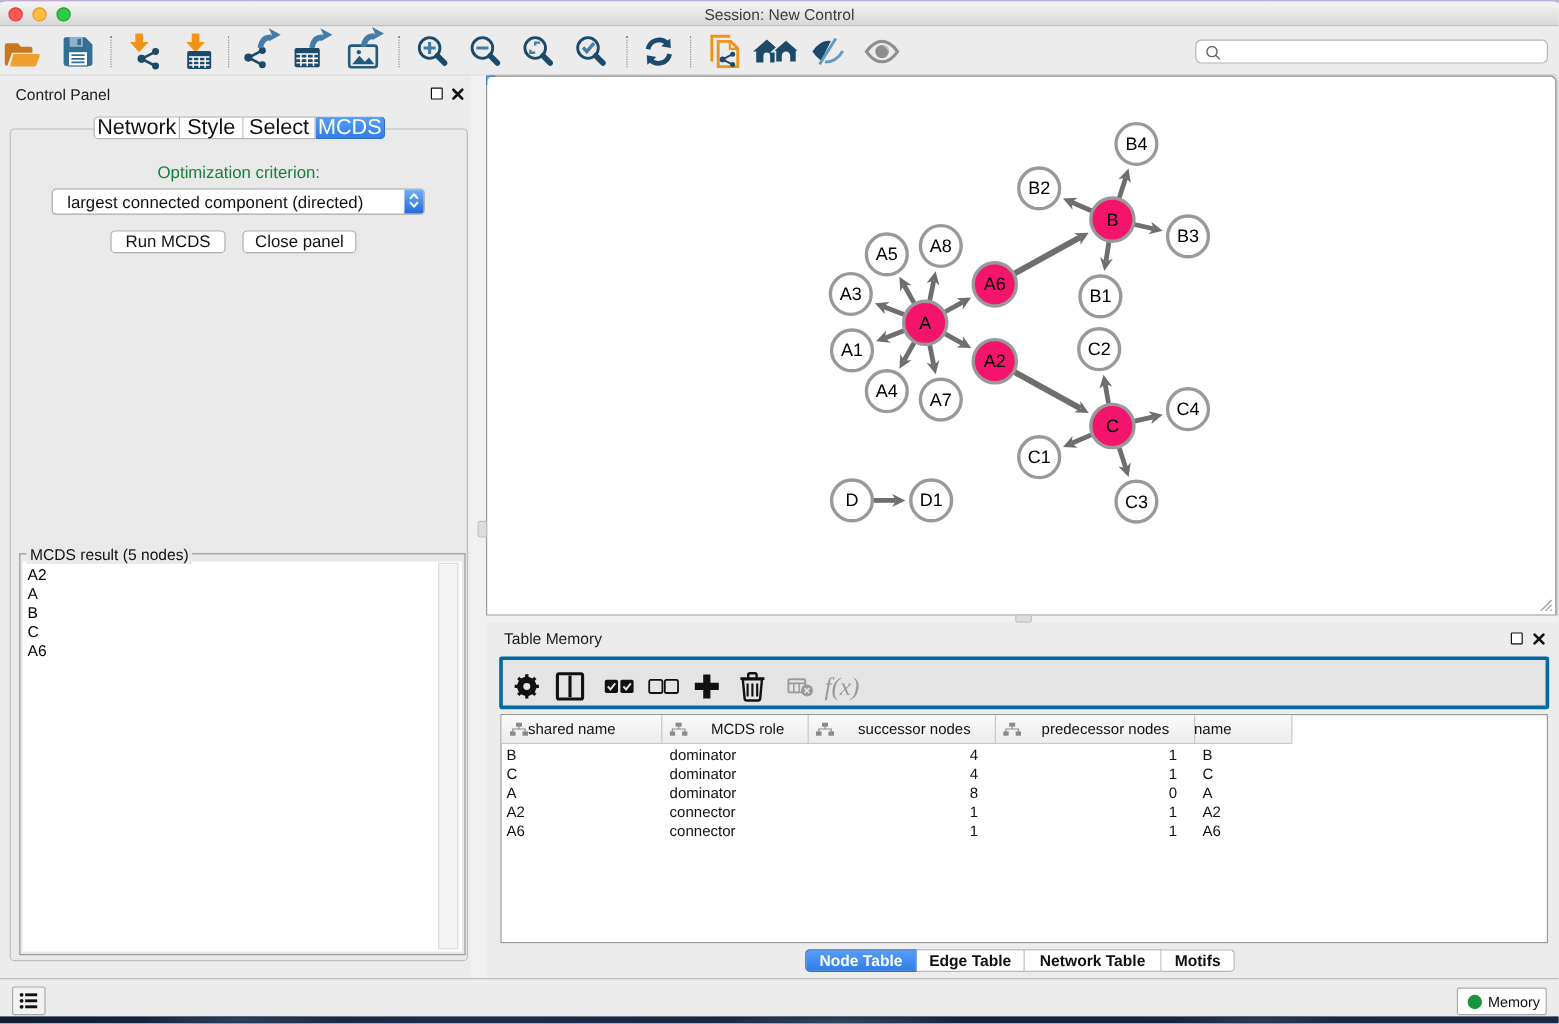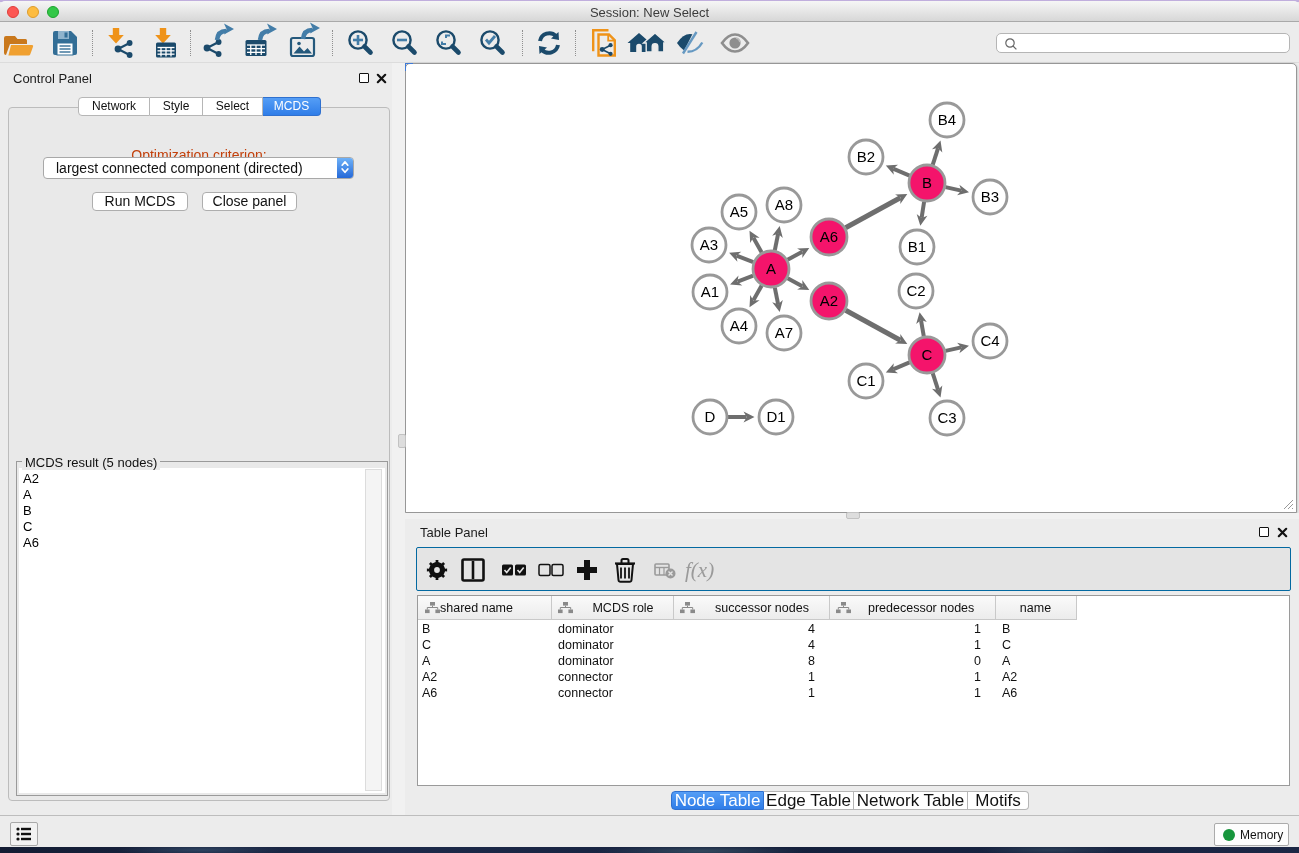--- a/index.html
+++ b/index.html
@@ -14,21 +14,21 @@
   .tl { border-radius:50%; width:12px; height:12px; top:5px; }
   #title-text { width:100%; text-align:center; top:4px; font-size:13px; color:#3c3c3c; }
   
   #toolbar { left:0; top:22px; width:1299px; height:41px; background:#ececec; border-bottom:1px solid #dcdcdc; }
   .sep { top:8px; height:26px; width:0; border-left:1px dotted #8f8f8f; }
   
   #cp-title { left:13px; top:71px; font-size:13px; color:#1c1c1c; }
   .panefloat { width:10px; height:10px; border:1.6px solid #111; border-radius:1px; background:#fff; }
   #cp-panel { left:8px; top:107px; width:382px; height:694px; background:#e9e9e9;
      border:1px solid #bcbcbc; border-radius:4px; }
-  .tabs { display:flex; height:19px; font-size:12px; }
+  .tabs { display:flex; height:19px; font-size:18px; }
   .tab { background:#fff; border:1px solid #b6b6b6; border-left:none; color:#111;
      text-align:center; line-height:17px; }
   .tab.first { border-left:1px solid #b6b6b6; border-radius:4px 0 0 4px; }
   .tab.last { border-radius:0 4px 4px 0; }
   .tab.sel { background:linear-gradient(#559ef6,#2f7de8); color:#fff; border-color:#2f70cf; }
   
   #dd { left:43px; top:157px; width:311px; height:22px; background:#fff;
      border:1px solid #a8a8a8; border-radius:4px; font-size:14px; color:#111; }
   #dd-btn { right:0px; top:0px; width:16px; height:20px; border-radius:0 3px 3px 0;
      background:linear-gradient(#6eb1f8,#2569d8); }
@@ -42,21 +42,21 @@
      border:1px solid #dcdcdc; }
   
   #netwin { left:405px; top:63px; width:892px; height:450px; background:#fff;
      border:1px solid #979797; border-radius:5px 5px 0 0; box-shadow:0 1px 3px rgba(0,0,0,0.25); }
   #net-titlebar { left:0; top:0; width:890px; height:22px;
      background:linear-gradient(#f7f7f7,#d8d8d8); border-bottom:1px solid #aaa;
      border-radius:5px 5px 0 0; }
   
   #tp-title { left:420px; top:525px; font-size:13px; color:#1c1c1c; }
   #tp-toolbar { left:416px; top:547px; width:875px; height:44px; background:#e4e4e4;
-     border:1px solid #0369a1; border-radius:2px; }
+     border:3px solid #0369a1; border-radius:2px; }
   #ttable { left:417px; top:595px; width:873px; height:191px; background:#fff;
      border:1px solid #9a9a9a; font-size:12.5px; color:#111; }
   .th-bg { left:0; top:0; height:24px; background:linear-gradient(#fafafa,#ececec);
      border-bottom:1px solid #c9c9c9; }
   .colsep { top:0; height:24px; width:0; border-left:1px solid #c9c9c9; }
   
   
   #statusbar { left:0; top:815px; width:1299px; height:32px; background:#ececec;
      border-top:1px solid #bdbdbd; }
   #memorybtn { left:1214px; top:823px; width:75px; height:23px; background:#fdfdfd;
@@ -66,21 +66,21 @@
   #navy { left:0; top:847px; width:1299px; height:6px;
      background:radial-gradient(ellipse 120px 8px at 200px 3px, #2e4360 0%, transparent 70%), radial-gradient(ellipse 150px 8px at 700px 4px, #33495e 0%, transparent 70%), radial-gradient(ellipse 100px 8px at 1050px 3px, #2a3d55 0%, transparent 70%), linear-gradient(90deg,#131c33,#1d2a4a 30%,#15203c 60%,#1b2745); }
 </style>
 </head>
 <body>
 <div class="abs" id="topstrip"></div>
 <div class="abs" id="titlebar">
   <div class="abs tl" style="left:7px;background:#fc5753;border:0.5px solid #df3e3a;"></div>
   <div class="abs tl" style="left:27px;background:#fdbc40;border:0.5px solid #de9c2b;"></div>
   <div class="abs tl" style="left:47px;background:#33c748;border:0.5px solid #1da32e;"></div>
-  <div class="abs" id="title-text">Session: New Select</div>
+  <div class="abs" id="title-text">Session: New Control</div>
 </div>
 <div class="abs" id="toolbar">
   <div class="abs sep" style="left:92px"></div>
   <div class="abs sep" style="left:190px"></div>
   <div class="abs sep" style="left:332px"></div>
   <div class="abs sep" style="left:522px"></div>
   <div class="abs sep" style="left:575px"></div>
   <svg class="abs" style="left:0;top:0" width="1299" height="41" viewBox="0 0 1299 41">
 <path d="M8,14 h7 l2.5,3 h8 a1.5,1.5 0 0 1 1.5,1.5 v3.5 h-17 l-4,11 a2,2 0 0 1 -2-2 v-15 a2,2 0 0 1 2-2 z" fill="#c9781c"></path>
       <path d="M11,23 h21 a1.2,1.2 0 0 1 1.1,1.6 l-2.8,7.6 a2,2 0 0 1 -1.9,1.3 h-20 z" fill="#f0a030"></path>
@@ -181,21 +181,21 @@
 <svg class="abs" style="left:376px;top:73px" width="11" height="11" viewBox="0 0 11 11">
     <path d="M1.8 1.8 L9.2 9.2 M9.2 1.8 L1.8 9.2" stroke="#111" stroke-width="2.2" stroke-linecap="round"></path>
   </svg>
 <div class="abs" id="cp-panel"></div>
 <div class="abs tabs" style="left:78px;top:97px;">
   <div class="tab first" style="width:72px">Network</div>
   <div class="tab" style="width:53px">Style</div>
   <div class="tab" style="width:60px">Select</div>
   <div class="tab sel last" style="width:58px">MCDS</div>
 </div>
-<div class="abs" style="left:8px;top:135px;width:382px;text-align:center;font-size:14px;color:#c2410c;margin-top:12px;">Optimization criterion:</div>
+<div class="abs" style="left:8px;top:135px;width:382px;text-align:center;font-size:14px;color:#15803d;">Optimization criterion:</div>
 <div class="abs" id="dd">
   <div class="abs" style="left:12px;top:2px;">largest connected component (directed)</div>
   <div class="abs" id="dd-btn">
     <svg width="16" height="20" viewBox="0 0 17 20">
         <path d="M5.5 7 L8.5 3.5 L11.5 7" fill="none" stroke="#fff" stroke-width="1.8" stroke-linecap="round" stroke-linejoin="round"></path>
         <path d="M5.5 11 L8.5 14.5 L11.5 11" fill="none" stroke="#fff" stroke-width="1.8" stroke-linecap="round" stroke-linejoin="round"></path>
       </svg>
   </div>
 </div>
 <div class="abs btn" style="left:92px;top:192px;width:96px;height:19px;line-height:17px;">Run MCDS</div>
@@ -297,21 +297,21 @@
   <svg class="abs" style="right:2px;bottom:2px" width="12" height="12" viewBox="0 0 12 12">
     <path d="M11 2 L2 11 M11 6 L6 11 M11 10 L10 11" stroke="#999" stroke-width="1" fill="none"></path>
   </svg>
 </div>
 
 <div class="abs" style="left:392px;top:63px;width:13px;height:752px;background:#f1f1f1;"></div>
 <div class="abs" style="left:398px;top:434px;width:8px;height:14px;background:#ddd;border:1px solid #c2c2c2;border-radius:2px;"></div>
 <div class="abs" style="left:405px;top:513px;width:894px;height:6px;background:#f1f1f1;"></div>
 <div class="abs" style="left:846px;top:512px;width:14px;height:7px;background:#ddd;border:1px solid #c2c2c2;border-radius:2px;"></div>
 
-<div class="abs" id="tp-title">Table Panel</div>
+<div class="abs" id="tp-title">Table Memory</div>
 <div class="abs panefloat" style="left:1259px;top:527px;"></div>
 <svg class="abs" style="left:1277px;top:527px" width="11" height="11" viewBox="0 0 11 11">
     <path d="M1.8 1.8 L9.2 9.2 M9.2 1.8 L1.8 9.2" stroke="#111" stroke-width="2.2" stroke-linecap="round"></path>
   </svg>
 <div class="abs" id="tp-toolbar">
     <svg class="abs" style="left:0;top:0" width="875" height="44" viewBox="0 0 875 44">
 <polygon points="28.1,20.7 30.1,20.6 30.1,23.4 28.1,23.3 26.6,26.8 28.1,28.1 26.1,30.1 24.8,28.6 21.3,30.1 21.4,32.1 18.6,32.1 18.7,30.1 15.2,28.6 13.9,30.1 11.9,28.1 13.4,26.8 11.9,23.3 9.9,23.4 9.9,20.6 11.9,20.7 13.4,17.2 11.9,15.9 13.9,13.9 15.2,15.4 18.7,13.9 18.6,11.9 21.4,11.9 21.3,13.9 24.8,15.4 26.1,13.9 28.1,15.9 26.6,17.2" fill="#111"></polygon>
       <circle cx="20" cy="22" r="6.4" fill="#111"></circle>
       <circle cx="20" cy="22" r="2.9" fill="#e4e4e4"></circle>
 <rect x="45.5" y="11.5" width="21" height="21" rx="1.5" fill="none" stroke="#111" stroke-width="2.6"></rect>
@@ -366,21 +366,21 @@
       <path d="M7.5,3.6 v2 M2.3,7.5 v-2 h10.4 v2" fill="none" stroke="#8a8a8a" stroke-width="1"></path>
     </svg>
 <div class="abs" style="left:277px;top:5px;width:134px;text-align:center;">successor nodes</div>
 <svg class="abs" style="left:418px;top:6px" width="15" height="12" viewBox="0 0 15 12">
       <rect x="5" y="0" width="5" height="3.6" fill="#8a8a8a"></rect>
       <rect x="0" y="7.5" width="4.6" height="3.6" fill="#8a8a8a"></rect>
       <rect x="10.4" y="7.5" width="4.6" height="3.6" fill="#8a8a8a"></rect>
       <path d="M7.5,3.6 v2 M2.3,7.5 v-2 h10.4 v2" fill="none" stroke="#8a8a8a" stroke-width="1"></path>
     </svg>
 <div class="abs" style="left:450px;top:5px;width:144px;text-align:left;">predecessor nodes</div>
-<div class="abs" style="left:577px;top:5px;width:81px;text-align:center;">name</div>
+<div class="abs" style="left:577px;top:5px;width:81px;text-align:left;">name</div>
 <div class="abs" style="left:4px;top:26px;">B</div>
 <div class="abs" style="left:140px;top:26px;">dominator</div>
 <div class="abs" style="left:300px;top:26px;width:97px;text-align:right;">4</div>
 <div class="abs" style="left:460px;top:26px;width:103px;text-align:right;">1</div>
 <div class="abs" style="left:584px;top:26px;">B</div>
 <div class="abs" style="left:4px;top:42px;">C</div>
 <div class="abs" style="left:140px;top:42px;">dominator</div>
 <div class="abs" style="left:300px;top:42px;width:97px;text-align:right;">4</div>
 <div class="abs" style="left:460px;top:42px;width:103px;text-align:right;">1</div>
 <div class="abs" style="left:584px;top:42px;">C</div>
@@ -394,21 +394,21 @@
 <div class="abs" style="left:300px;top:74px;width:97px;text-align:right;">1</div>
 <div class="abs" style="left:460px;top:74px;width:103px;text-align:right;">1</div>
 <div class="abs" style="left:584px;top:74px;">A2</div>
 <div class="abs" style="left:4px;top:90px;">A6</div>
 <div class="abs" style="left:140px;top:90px;">connector</div>
 <div class="abs" style="left:300px;top:90px;width:97px;text-align:right;">1</div>
 <div class="abs" style="left:460px;top:90px;width:103px;text-align:right;">1</div>
 <div class="abs" style="left:584px;top:90px;">A6</div>
 </div>
 
-<div class="abs tabs" style="left:671px;top:791px;font-size:17px;">
+<div class="abs tabs" style="left:671px;top:791px;font-size:13px;font-weight:bold;">
   <div class="tab sel first" style="width:93px;line-height:18px;">Node Table</div>
   <div class="tab" style="width:90px;line-height:18px;">Edge Table</div>
   <div class="tab" style="width:114px;line-height:18px;">Network Table</div>
   <div class="tab last" style="width:61px;line-height:18px;">Motifs</div>
 </div>
 
 <div class="abs" id="statusbar"></div>
 <div class="abs" id="listbtn">
   <svg width="26" height="22" viewBox="0 0 26 22">
     <circle cx="7" cy="6" r="1.6" fill="#111"></circle>

